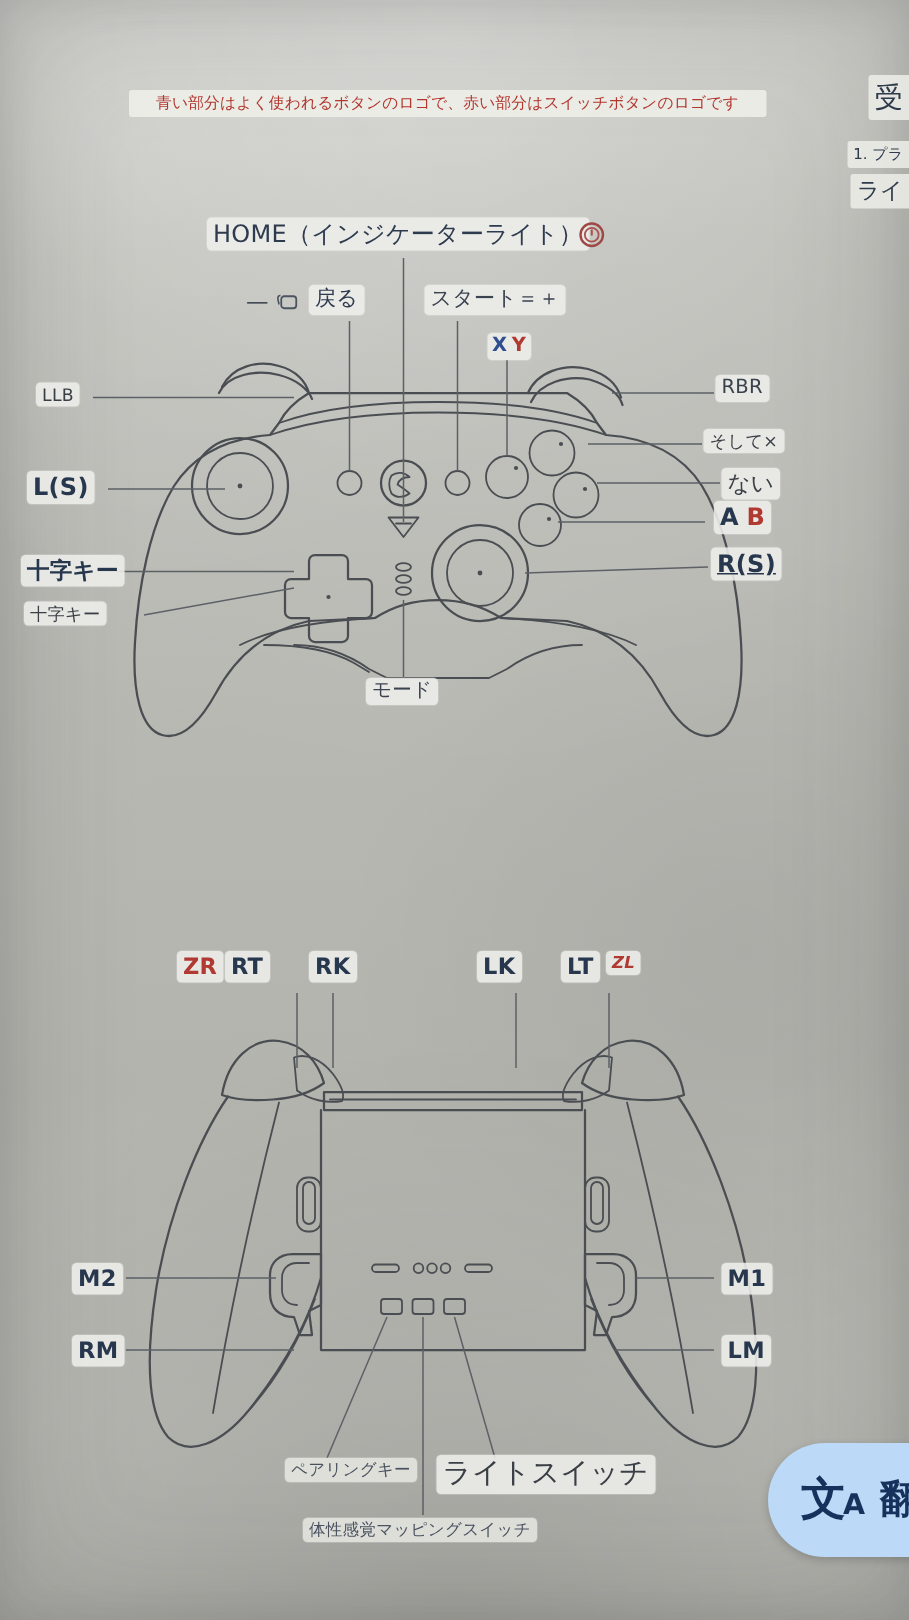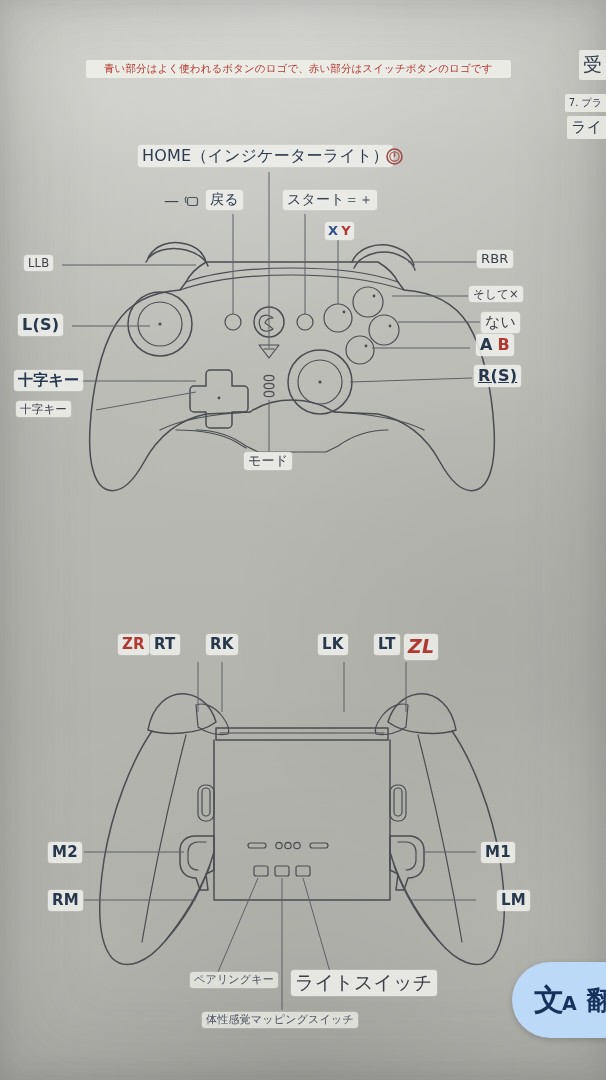--- a/index.html
+++ b/index.html
@@ -282,33 +282,33 @@
 </div>
 <div class="chip dark" style="left:474px;top:365px;font-size:16px;text-decoration:underline;">R(S)</div>
 
 <div class="chip jp plain" style="left:244px;top:452px;font-size:13px;color:#3c4350;">モード</div>
 
 <div class="chip red" style="left:118px;top:634px;font-size:15px;">ZR</div>
 <div class="chip dark" style="left:150px;top:634px;font-size:15px;">RT</div>
 <div class="chip dark" style="left:206px;top:634px;font-size:15px;">RK</div>
 <div class="chip dark" style="left:318px;top:634px;font-size:15px;">LK</div>
 <div class="chip dark" style="left:374px;top:634px;font-size:15px;">LT</div>
-<div class="chip red" style="left:404px;top:634px;font-size:19px;font-style:italic;">ZL</div>
+<div class="chip red" style="left:404px;top:634px;font-size:11px;font-style:italic;">ZL</div>
 
 <div class="chip dark" style="left:48px;top:842px;font-size:15px;">M2</div>
 <div class="chip dark" style="left:48px;top:890px;font-size:15px;">RM</div>
 <div class="chip dark" style="left:481px;top:842px;font-size:15px;">M1</div>
-<div class="chip dark" style="left:481px;top:890px;font-size:15px;margin-left:16px;">LM</div>
+<div class="chip dark" style="left:481px;top:890px;font-size:15px;">LM</div>
 
 <div class="chip jp faint" style="left:190px;top:972px;font-size:11px;">ペアリングキー</div>
 <div class="chip jp plain" style="left:291px;top:970px;font-size:19px;">ライトスイッチ</div>
 <div class="chip jp faint" style="left:202px;top:1012px;font-size:11px;">体性感覚マッピングスイッチ</div>
 
 <div class="edge" style="top:50px;font-size:19px;">受</div>
-<div class="edge" style="top:94px;font-size:10px;">7. プラ</div>
+<div class="edge" style="top:94px;font-size:10px;">1. プラ</div>
 <div class="edge" style="top:116px;font-size:15px;">ライ</div>
 
 <div class="translate-pill">
   <span class="tr-icon">
     <span>文</span>
       <span class="sub">A</span>
   </span>
   <span class="tr-label">翻</span>
 </div>
 

